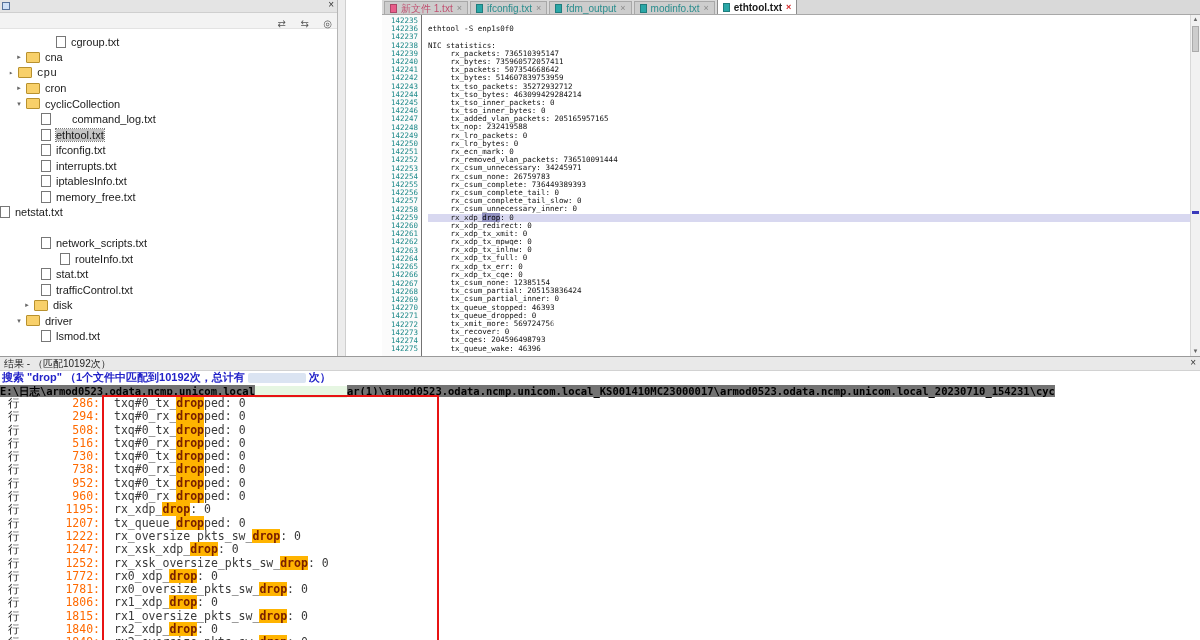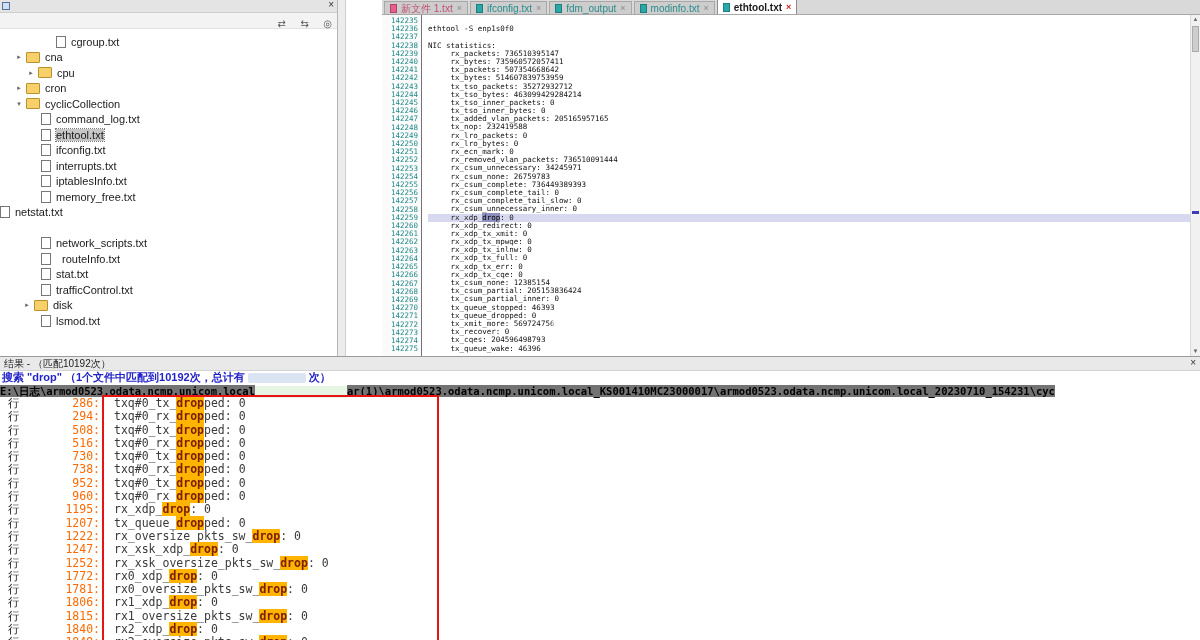--- a/index.html
+++ b/index.html
@@ -84,36 +84,36 @@
     <div class="tree">
         <div class="tree-row" style="padding-left: 56px;">
           <span class="icon-file"></span>
           <span class="tree-label">cgroup.txt</span>
         </div>
         <div class="tree-row" style="padding-left: 12px;">
           <span class="tree-arrow">▸</span>
           <span class="icon-folder"></span>
           <span class="tree-label">cna</span>
         </div>
-        <div class="tree-row" style="padding-left: 24px;">
+        <div class="tree-row" style="padding-left: 4px; font-family: Liberation Mono, monospace;">
           <span class="tree-arrow">▸</span>
           <span class="icon-folder"></span>
           <span class="tree-label">cpu</span>
         </div>
         <div class="tree-row" style="padding-left: 12px;">
           <span class="tree-arrow">▸</span>
           <span class="icon-folder"></span>
           <span class="tree-label">cron</span>
         </div>
         <div class="tree-row" style="padding-left: 12px;">
           <span class="tree-arrow">▾</span>
           <span class="icon-folder"></span>
           <span class="tree-label">cyclicCollection</span>
         </div>
-        <div class="tree-row" style="padding-left: 41px;">
+        <div class="tree-row" style="padding-left: 41px; gap: 16px;">
           <span class="icon-file"></span>
           <span class="tree-label">command_log.txt</span>
         </div>
         <div class="tree-row" style="padding-left: 41px;">
           <span class="icon-file"></span>
           <span class="tree-label selected">ethtool.txt</span>
         </div>
         <div class="tree-row" style="padding-left: 41px;">
           <span class="icon-file"></span>
           <span class="tree-label">ifconfig.txt</span>
@@ -132,36 +132,41 @@
         </div>
         <div class="tree-row" style="">
           <span class="icon-file"></span>
           <span class="tree-label">netstat.txt</span>
         </div>
         <div class="tree-row"></div>
         <div class="tree-row" style="padding-left: 41px;">
           <span class="icon-file"></span>
           <span class="tree-label">network_scripts.txt</span>
         </div>
-        <div class="tree-row" style="padding-left: 41px; gap: 6px;">
+        <div class="tree-row" style="padding-left: 60px;">
           <span class="icon-file"></span>
           <span class="tree-label">routeInfo.txt</span>
         </div>
         <div class="tree-row" style="padding-left: 41px;">
           <span class="icon-file"></span>
           <span class="tree-label">stat.txt</span>
         </div>
         <div class="tree-row" style="padding-left: 41px;">
           <span class="icon-file"></span>
           <span class="tree-label">trafficControl.txt</span>
         </div>
         <div class="tree-row" style="padding-left: 20px;">
           <span class="tree-arrow">▸</span>
           <span class="icon-folder"></span>
           <span class="tree-label">disk</span>
+        </div>
+        <div class="tree-row" style="padding-left: 12px;">
+          <span class="tree-arrow">▾</span>
+          <span class="icon-folder"></span>
+          <span class="tree-label">driver</span>
         </div>
         <div class="tree-row" style="padding-left: 41px;">
           <span class="icon-file"></span>
           <span class="tree-label">lsmod.txt</span>
         </div>
       </div>
   </div>
 
   <div class="splitter"></div>
 

